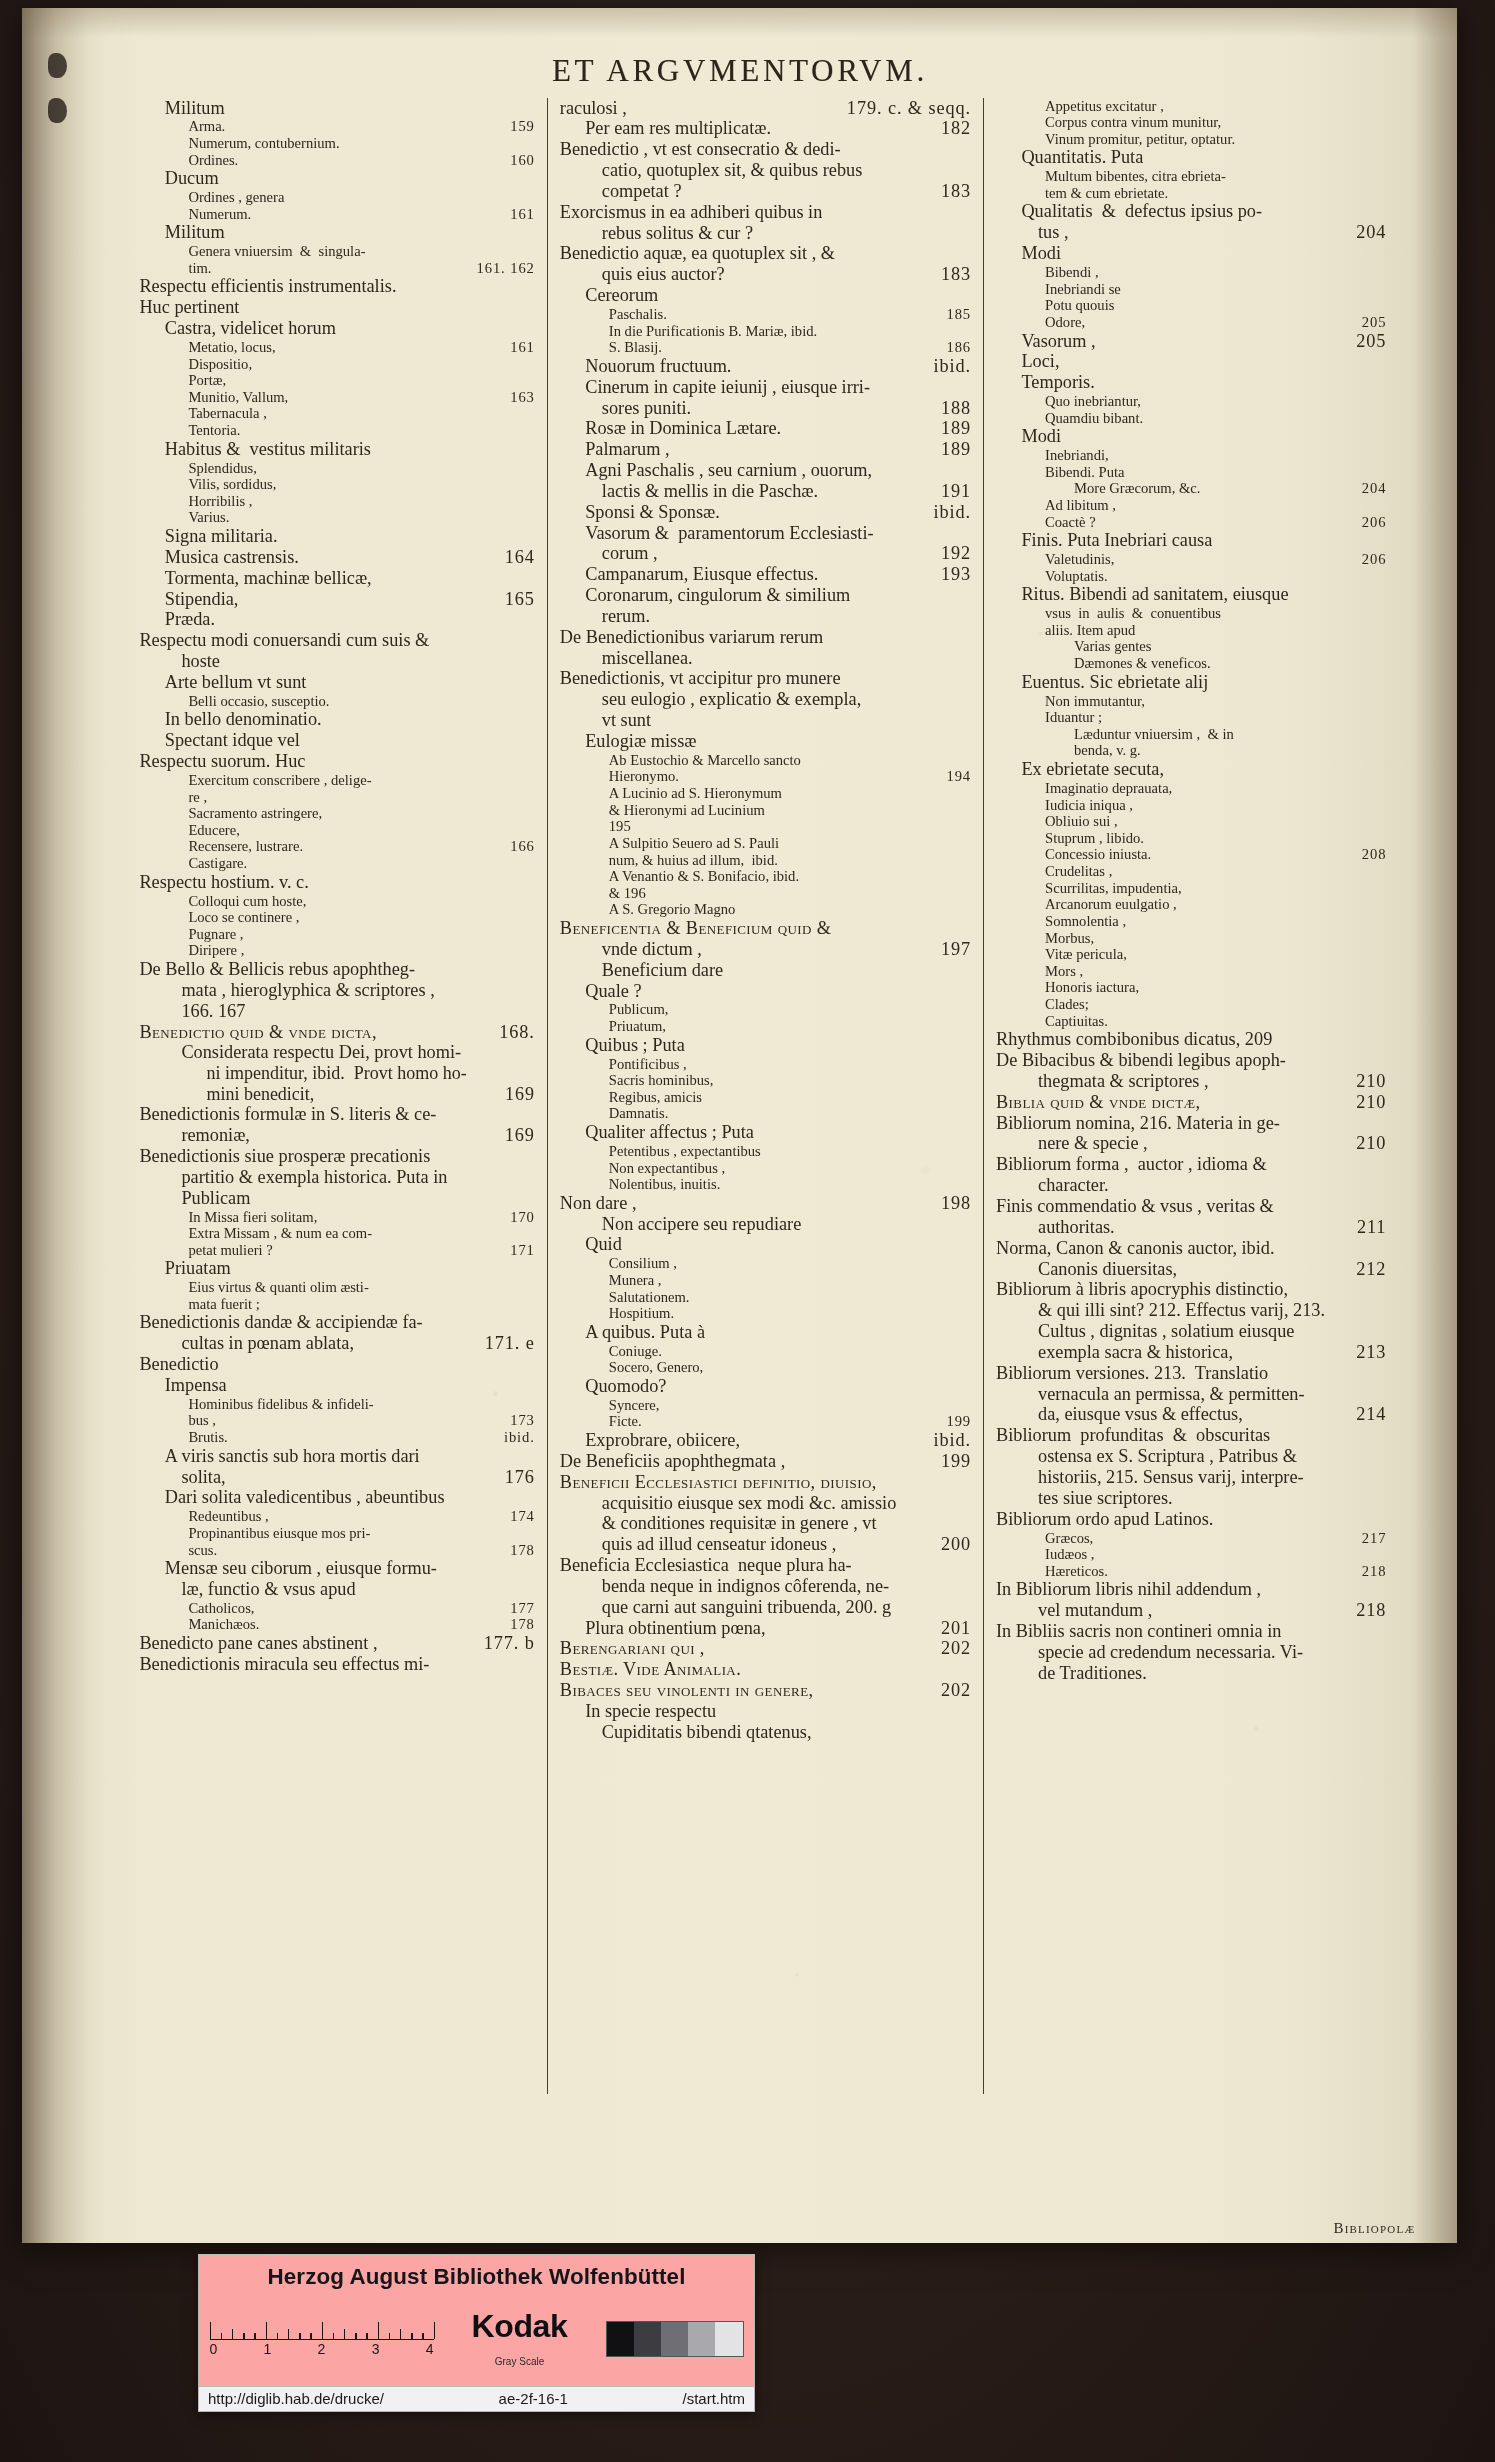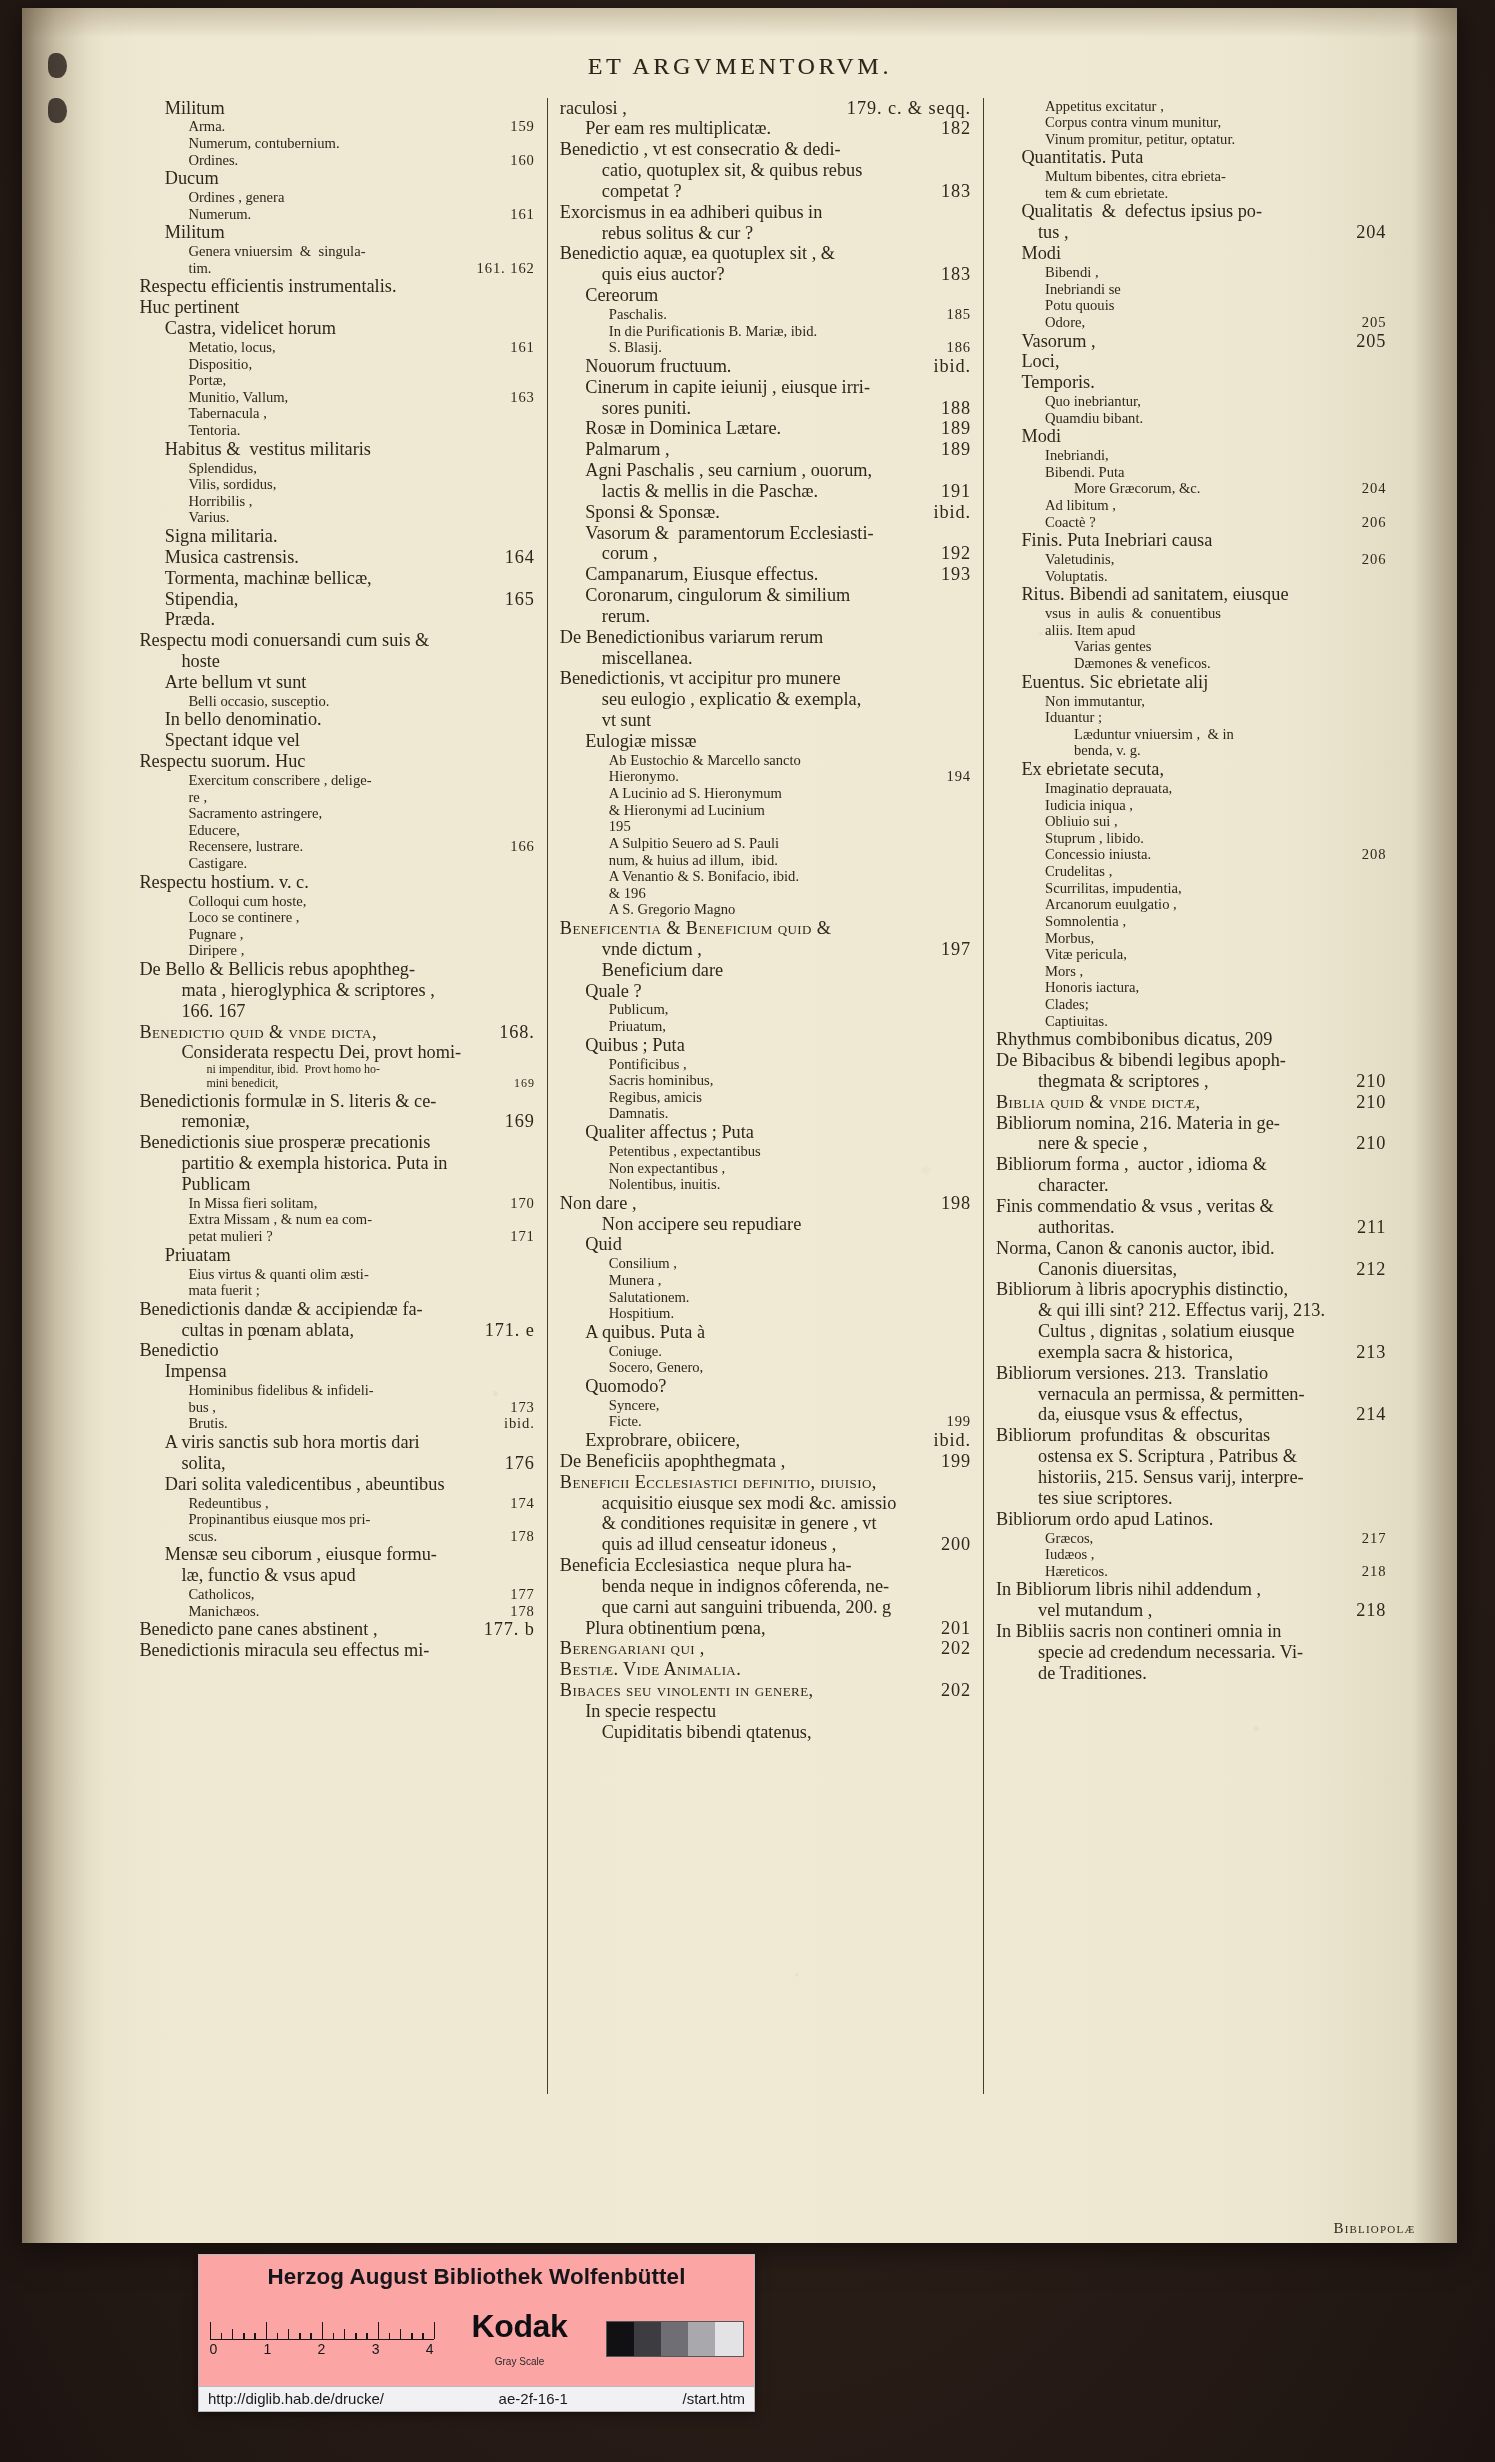--- a/index.html
+++ b/index.html
@@ -74,21 +74,21 @@
     border-radius: 40% 60% 55% 45%;
     opacity: .75;
   }
 
   
   #running-head {
     position: absolute;
     left: 0; right: 0;
     top: 45px;
     text-align: center;
-    font-size: 24px;
+    font-size: 31px;
     letter-spacing: 3.7px;
     color: #2e241b;
     font-family: "Liberation Serif", serif;
     text-shadow: 0.4px 0.4px 0 rgba(60,44,30,.35);
   }
 
   
   #index-body {
     position: absolute;
     left: 105px;
@@ -127,21 +127,21 @@
     letter-spacing: 0.9px;
     white-space: nowrap;
   }
 
   
   .lv0 { margin-left: 0px;   font-size: 18.3px; }
   .lv1 { margin-left: 25.4px;  font-size: 18.3px; }
   .lv2 { margin-left: 49px;  font-size: 14.6px; }
   .lv3 { margin-left: 78px; font-size: 14.6px; }
   .cont { margin-left: 42px; font-size: 18.3px; }   
-  .cont2 { margin-left: 67px; font-size: 12px; }
+  .cont2 { margin-left: 67px; font-size: 18px; }
 
   .smallcaps {
     font-variant: small-caps;
     letter-spacing: 0.4px;
   }
 
   
   #catchword {
     position: absolute;
     right: 42px;

